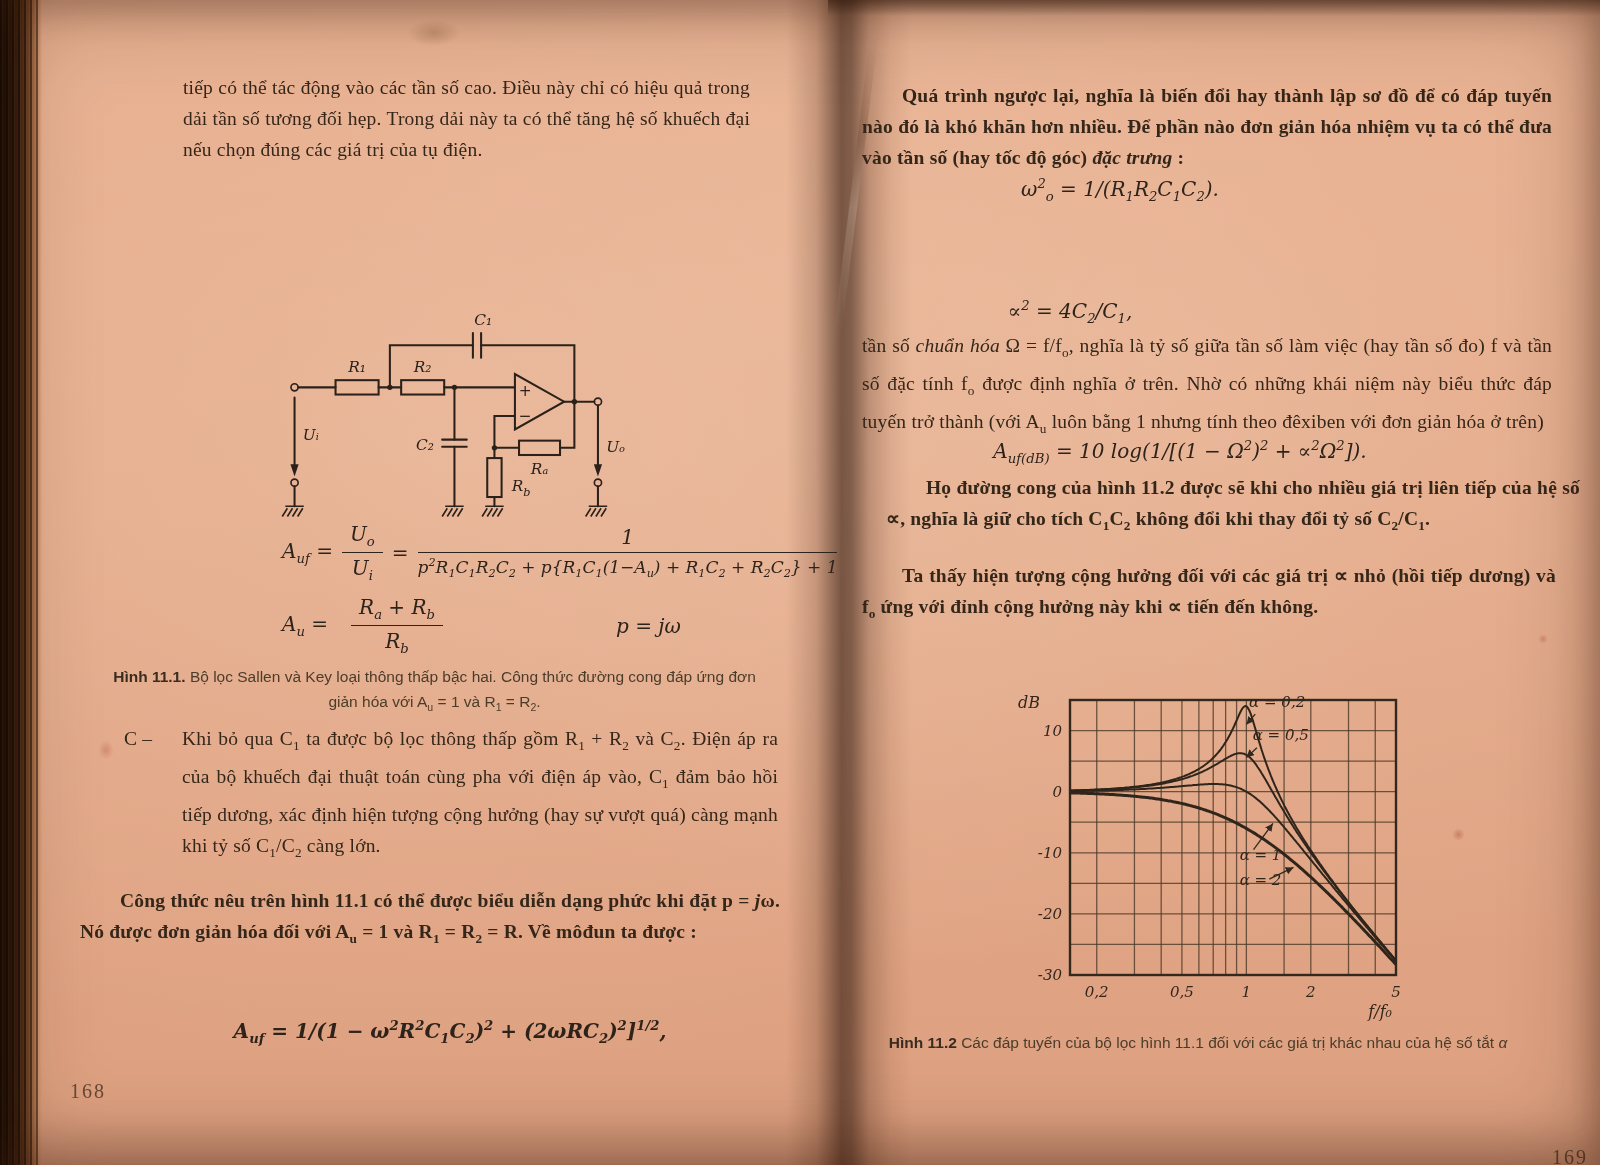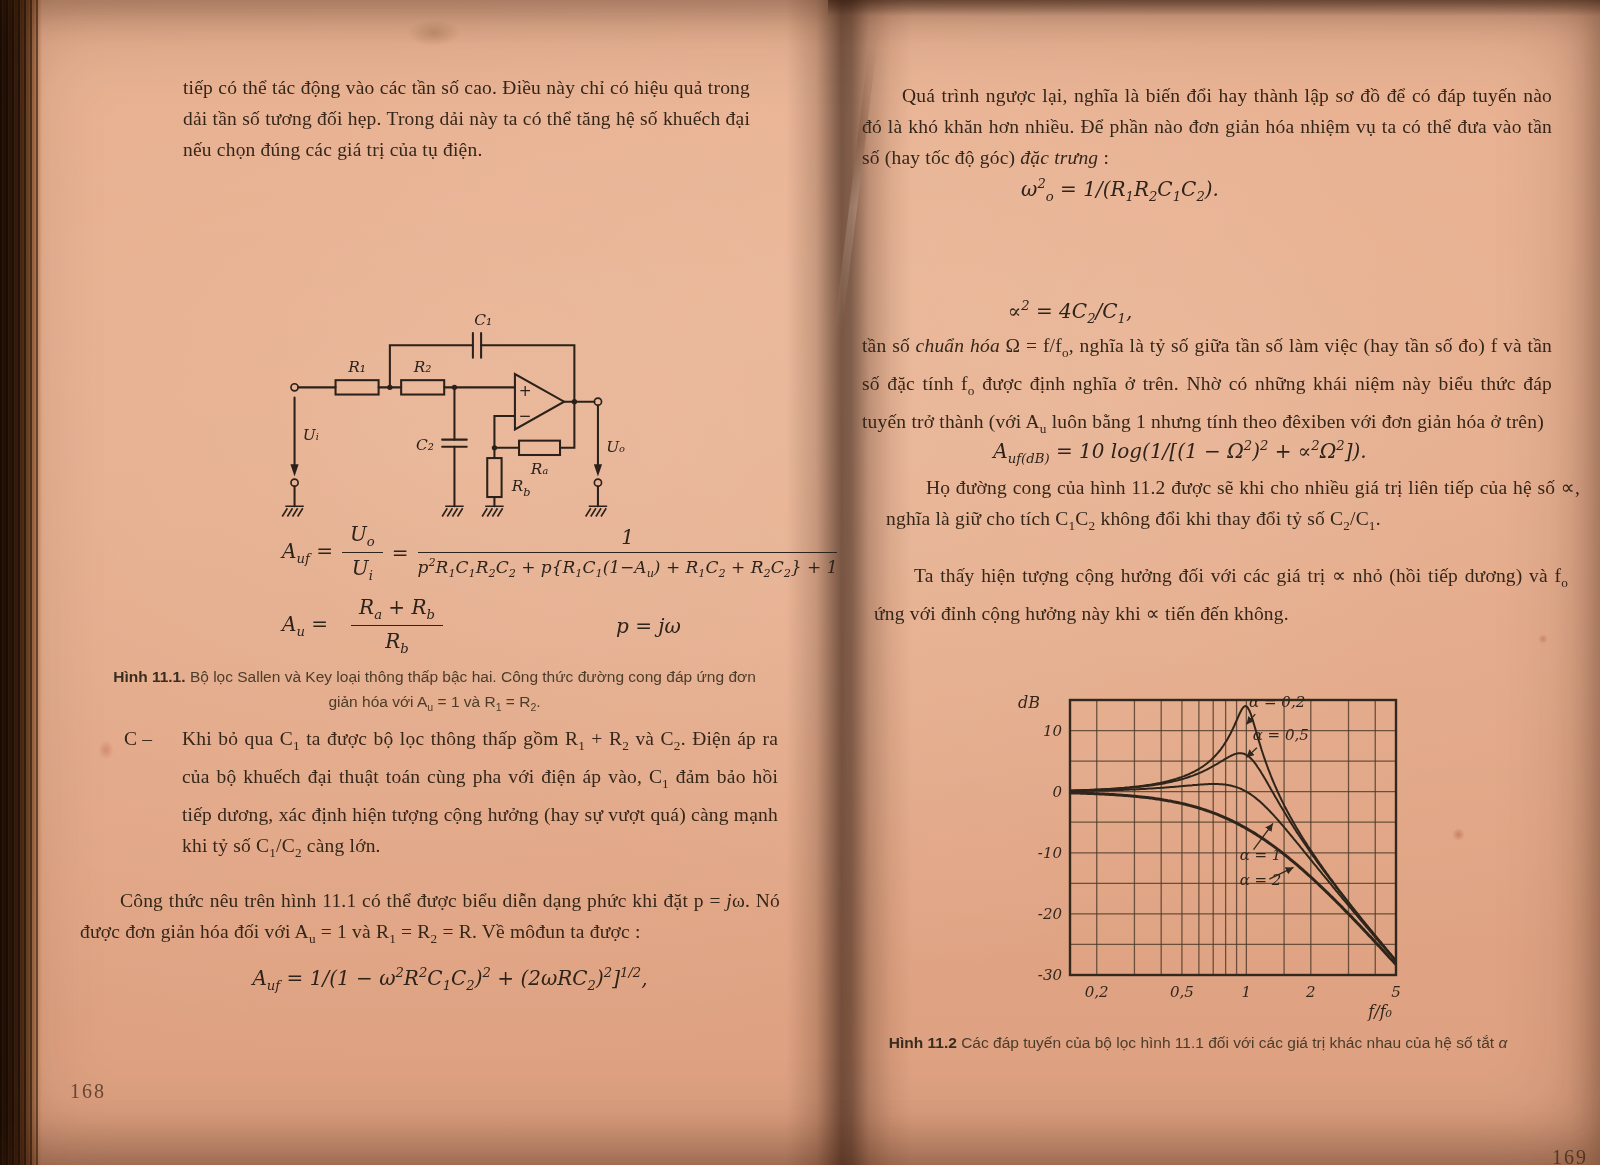--- a/index.html
+++ b/index.html
@@ -23,21 +23,21 @@
     background:linear-gradient(180deg,rgba(90,50,28,0),rgba(90,50,28,.22) 35%,rgba(255,240,226,.18) 58%,rgba(90,50,28,0));}
   .stain{position:absolute;border-radius:50%;pointer-events:none;}
   .s1{left:98px;top:740px;width:16px;height:20px;background:radial-gradient(rgba(168,62,40,.28),transparent 70%);}
   .s2{left:1452px;top:828px;width:13px;height:13px;background:radial-gradient(rgba(160,55,32,.34),transparent 70%);}
   .s3{left:408px;top:20px;width:52px;height:26px;background:radial-gradient(rgba(128,84,48,.30),transparent 72%);}
   .s4{left:1538px;top:634px;width:10px;height:10px;background:radial-gradient(rgba(160,60,35,.30),transparent 70%);}
 
   .abs{position:absolute;}
   .body-text{font-size:19.5px;line-height:31px;color:#35261a;text-align:justify;letter-spacing:.2px;margin:0;}
   .body-text sub,.body-text sup{font-size:68%;}
-  .indent{text-indent:40px;}
+  .indent{text-indent:40px;font-weight:bold;}
   .hang{padding-left:62px;position:relative;}
   .hang .marker{position:absolute;left:4px;top:0;text-indent:0;}
 
   .formula{font-family:"DejaVu Serif",serif;font-style:italic;color:#2e231b;font-size:20px;}
   .formula sub,.formula sup{font-size:66%;}
   .centered{text-align:center;}
   .frac{display:inline-block;text-align:center;vertical-align:middle;}
   .frac .num{display:block;border-bottom:1.6px solid #2e231b;padding:0 8px 3px;}
   .frac .den{display:block;padding-top:3px;}
   .fline{display:flex;align-items:center;gap:9px;}
@@ -168,39 +168,39 @@
     <span>Bộ lọc Sallen và Key loại thông thấp bậc hai. Công thức đường cong đáp ứng đơn giản hóa với A<sub>u</sub> = 1 và R<sub>1</sub> = R<sub>2</sub>.</span>
   </div>
 
   <div class="abs body-text hang" style="left:120px;top:723px;width:596px;">
     <span class="marker">C –</span>
     <span>Khi bỏ qua C<sub>1</sub> ta được bộ lọc thông thấp gồm R<sub>1</sub> + R<sub>2</sub> và C<sub>2</sub>. Điện áp ra của bộ khuếch đại thuật toán cùng pha với điện áp vào, C<sub>1</sub> đảm bảo hồi tiếp dương, xác định hiện tượng cộng hưởng (hay sự vượt quá) càng mạnh khi tỷ số C<sub>1</sub>/C<sub>2</sub> càng lớn.</span>
   </div>
 
   <p class="abs body-text indent" style="left:80px;top:885px;width:700px;">Công thức nêu trên hình 11.1 có thể được biểu diễn dạng phức khi đặt p = <i>j</i>ω. Nó được đơn giản hóa đối với A<sub>u</sub> = 1 và R<sub>1</sub> = R<sub>2</sub> = R. Về môđun ta được :</p>
 
-  <div class="abs formula centered" style="left:140px;top:965px;width:620px;">A<sub>uf</sub> = 1/(1 − ω<sup>2</sup>R<sup>2</sup>C<sub>1</sub>C<sub>2</sub>)<sup>2</sup> + (2ωRC<sub>2</sub>)<sup>2</sup>]<sup>1/2</sup>,</div>
+  <div class="abs formula centered" style="left:140px;top:1018px;width:620px;font-weight:bold;">A<sub>uf</sub> = 1/(1 − ω<sup>2</sup>R<sup>2</sup>C<sub>1</sub>C<sub>2</sub>)<sup>2</sup> + (2ωRC<sub>2</sub>)<sup>2</sup>]<sup>1/2</sup>,</div>
 
 
   <div class="abs pagenum" style="left:70px;top:1064px;margin-top:16px;">168</div>
 
   <p class="abs body-text indent" style="left:862px;top:80px;width:690px;">Quá trình ngược lại, nghĩa là biến đổi hay thành lập sơ đồ để có đáp tuyến nào đó là khó khăn hơn nhiều. Để phần nào đơn giản hóa nhiệm vụ ta có thể đưa vào tần số (hay tốc độ góc) <i>đặc trưng</i> :</p>
 
   <div class="abs formula centered" style="left:880px;top:176px;width:480px;">ω<sup>2</sup><sub>o</sub> = 1/(R<sub>1</sub>R<sub>2</sub>C<sub>1</sub>C<sub>2</sub>).</div>
 
 
   <div class="abs formula centered" style="left:880px;top:298px;width:380px;">∝<sup>2</sup> = 4C<sub>2</sub>/C<sub>1</sub>,</div>
 
   <p class="abs body-text" style="left:862px;top:330px;width:690px;">tần số <i>chuẩn hóa</i> Ω = f/f<sub>o</sub>, nghĩa là tỷ số giữa tần số làm việc (hay tần số đo) f và tần số đặc tính f<sub>o</sub> được định nghĩa ở trên. Nhờ có những khái niệm này biểu thức đáp tuyến trở thành (với A<sub>u</sub> luôn bằng 1 nhưng tính theo đêxiben với đơn giản hóa ở trên)</p>
 
   <div class="abs formula centered" style="left:900px;top:438px;width:560px;">A<sub>uf(dB)</sub> = 10 log(1/[(1 − Ω<sup>2</sup>)<sup>2</sup> + ∝<sup>2</sup>Ω<sup>2</sup>]).</div>
 
   <p class="abs body-text indent" style="left:862px;top:472px;width:694px;margin-left:24px;">Họ đường cong của hình 11.2 được sẽ khi cho nhiều giá trị liên tiếp của hệ số ∝, nghĩa là giữ cho tích C<sub>1</sub>C<sub>2</sub> không đổi khi thay đổi tỷ số C<sub>2</sub>/C<sub>1</sub>.</p>
 
-  <p class="abs body-text indent" style="left:862px;top:560px;width:694px;margin-left:12px;">Ta thấy hiện tượng cộng hưởng đối với các giá trị ∝ nhỏ (hồi tiếp dương) và f<sub>o</sub> ứng với đỉnh cộng hưởng này khi ∝ tiến đến không.</p>
+  <p class="abs body-text indent" style="left:862px;top:560px;width:694px;">Ta thấy hiện tượng cộng hưởng đối với các giá trị ∝ nhỏ (hồi tiếp dương) và f<sub>o</sub> ứng với đỉnh cộng hưởng này khi ∝ tiến đến không.</p>
 
   <svg id="chart-svg" class="abs" style="left:1008px;top:676px;" width="400" height="345" viewBox="0 0 400 345">
       <defs>
         <marker id="arr" markerWidth="8" markerHeight="8" refX="6" refY="3" orient="auto">
           <path d="M0,0 L6,3 L0,6 Z" fill="#33281e"></path>
         </marker>
       </defs>
       <line x1="88.74541769036776" y1="24" x2="88.74541769036776" y2="299" class="grid"></line>
       <line x1="126.44096674840165" y1="24" x2="126.44096674840165" y2="299" class="grid"></line>
       <line x1="153.1863844387694" y1="24" x2="153.1863844387694" y2="299" class="grid"></line>

